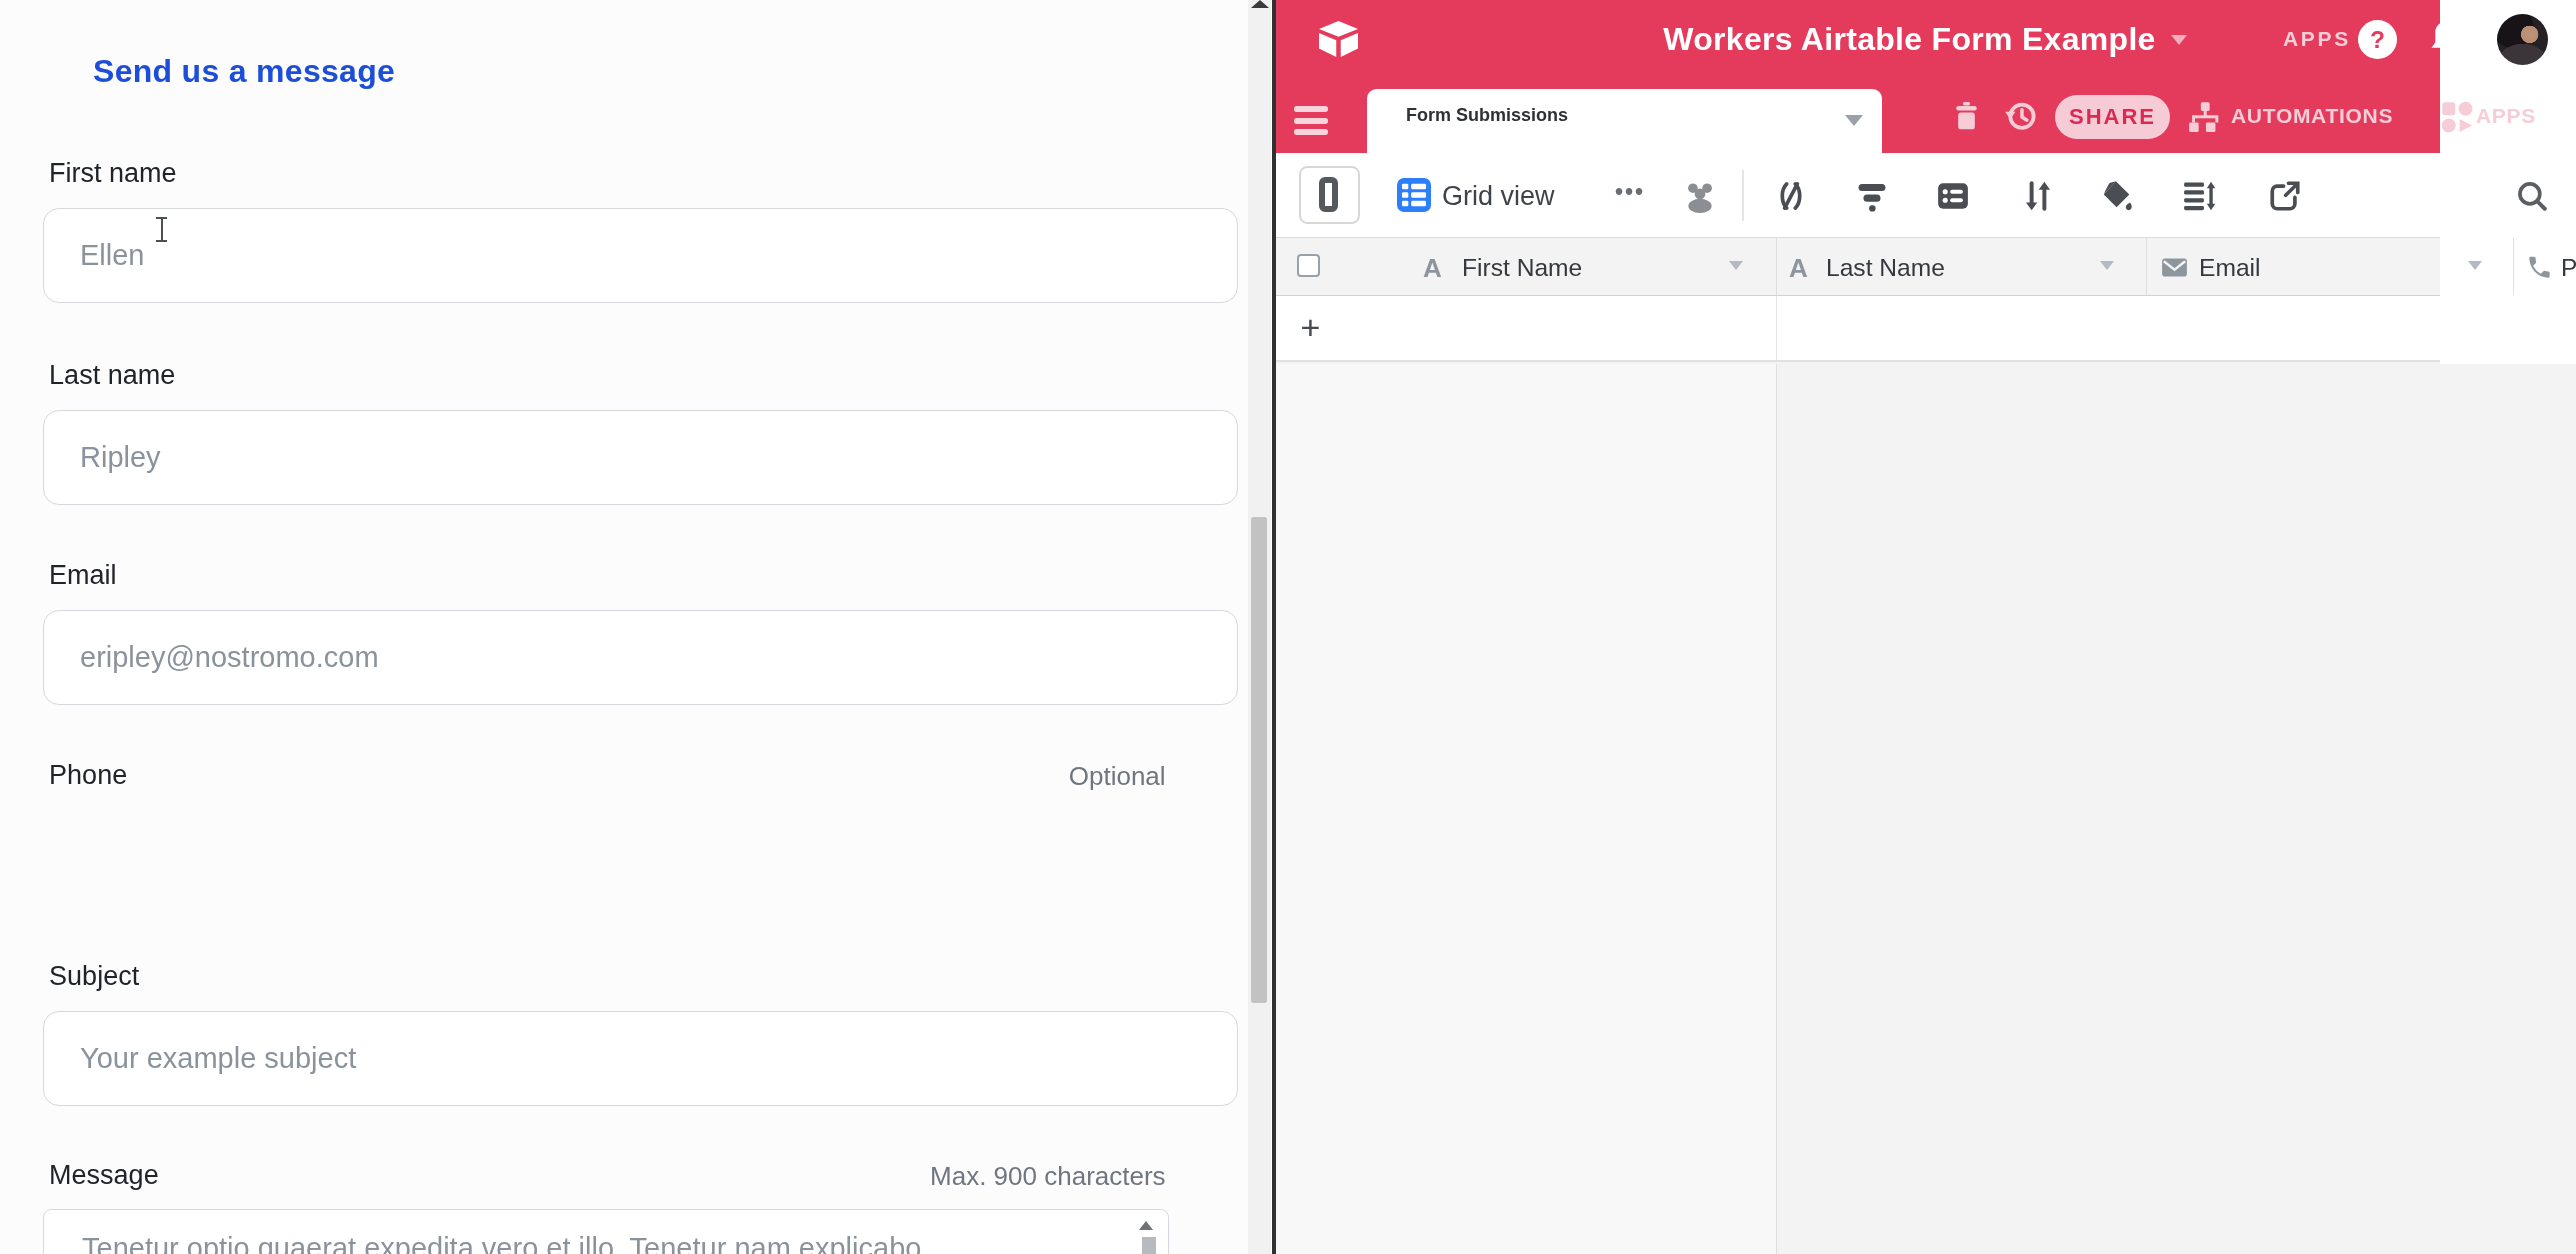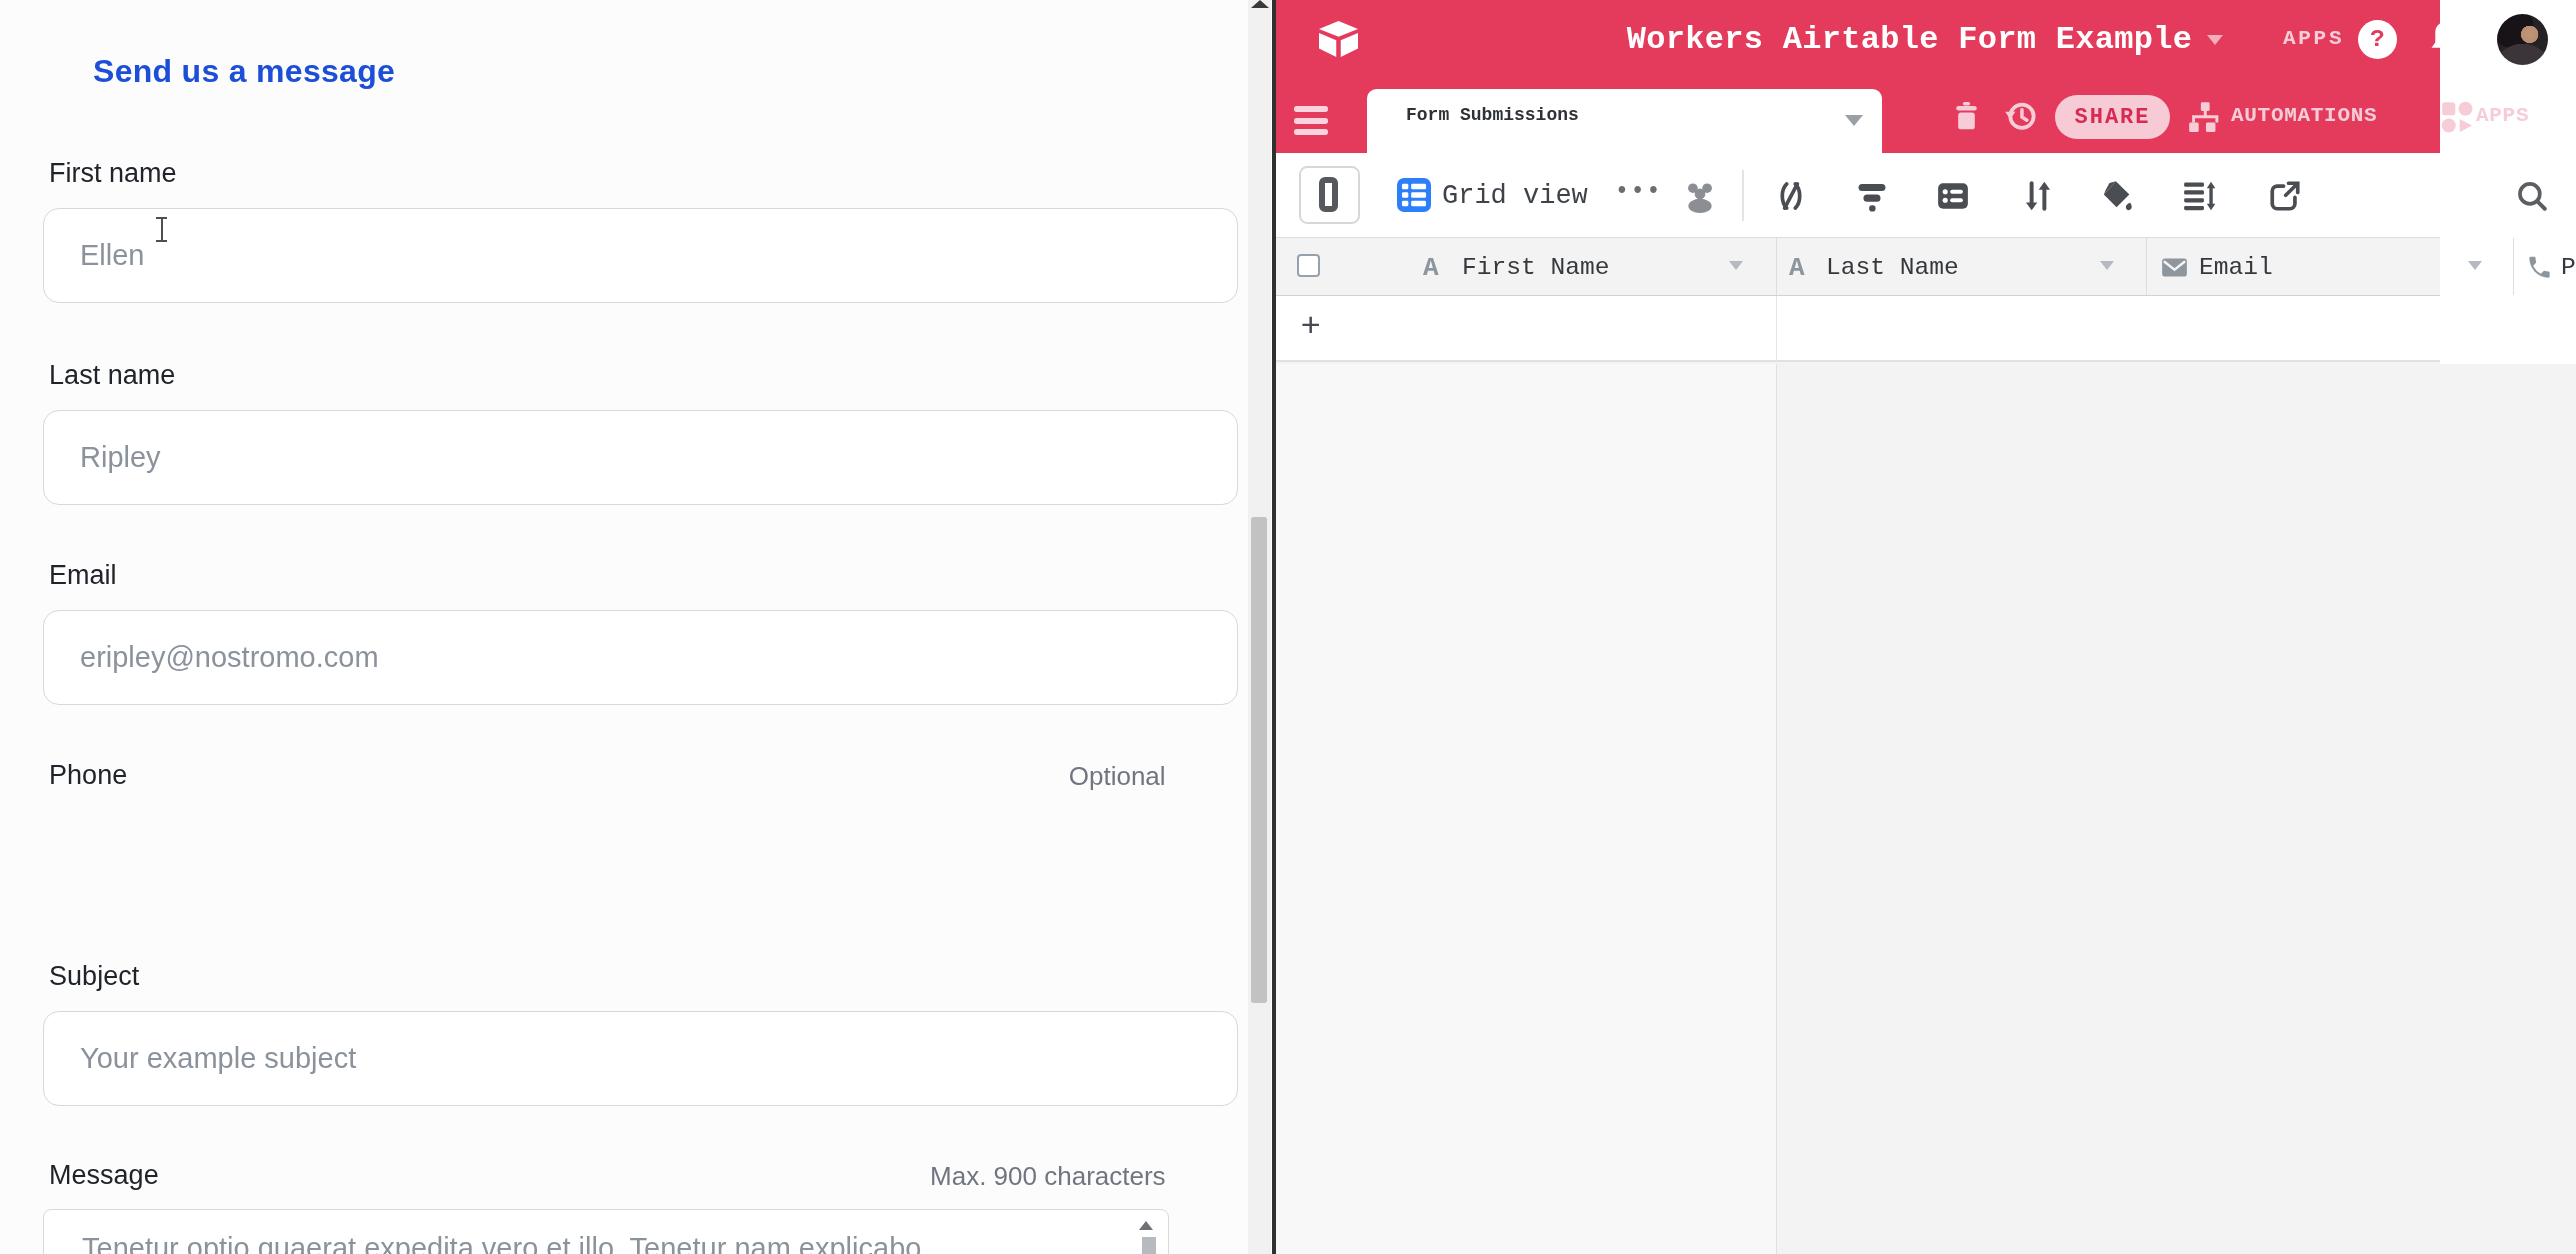--- a/index.html
+++ b/index.html
@@ -18,21 +18,21 @@
   .msg-sb-thumb{position:absolute;right:12.3px;top:27px;width:13.7px;height:82px;background:#b7babf;}
   .ibeam{position:absolute;left:154px;top:216px;width:15px;height:29px;}
   .ibeam:before{content:"";position:absolute;left:6.8px;top:2.7px;width:2px;height:23px;background:#4c4f54;}
   .ibeam:after{content:"";position:absolute;left:2px;top:1.4px;width:11px;height:2px;background:#4c4f54;box-shadow:0 23px 0 #4c4f54;}
   
   .scrollstrip{position:absolute;left:1248px;top:0;width:23px;height:1255px;background:#f1f1f1;}
   .scroll-thumb{position:absolute;left:3.4px;top:517px;width:15.7px;height:486px;background:#c2c2c2;border-radius:2.7px;}
   .scroll-top-arrow{position:absolute;left:2.7px;top:0;width:0;height:0;border-left:9px solid transparent;border-right:9px solid transparent;border-bottom:8.2px solid #3a3a3a;}
   .panel-divider{position:absolute;left:1272px;top:0;width:4.1px;height:1255px;background:#313131;}
   
-  .airtable{position:absolute;left:1276px;top:0;width:1164px;height:1255px;background:#f3f3f3;font-family:Liberation Mono, monospace;}
+  .airtable{position:absolute;left:1276px;top:0;width:1164px;height:1255px;background:#f3f3f3;}
   .at-topbar{position:absolute;left:0;top:0;width:100%;height:79px;background:#e43b5c;}
   .at-row2{position:absolute;left:0;top:79px;width:100%;height:74px;background:#e43b5c;}
   .at-toolbar{position:absolute;left:0;top:153px;width:100%;height:84px;background:#fff;}
   .at-gridhead{position:absolute;left:0;top:237px;width:100%;height:59px;background:#f3f3f3;border-top:1.4px solid #dadde0;border-bottom:1.4px solid #cfd3d6;box-sizing:border-box;}
   .at-plusrow{position:absolute;left:0;top:296px;width:100%;height:66px;background:#fff;border-bottom:2px solid #dfe2e5;box-sizing:border-box;}
   .at-below-left{position:absolute;left:0;top:364px;width:500px;height:891px;background:#f8f8f8;}
   .at-below-right{position:absolute;left:502px;top:364px;width:799px;height:891px;background:#f3f3f3;}
   .colline{position:absolute;top:0;width:1.4px;background:#dcdfe2;height:100%;}
   .below-vline{position:absolute;left:500px;top:364px;width:1.4px;height:891px;background:#e0e0e0;}
   

